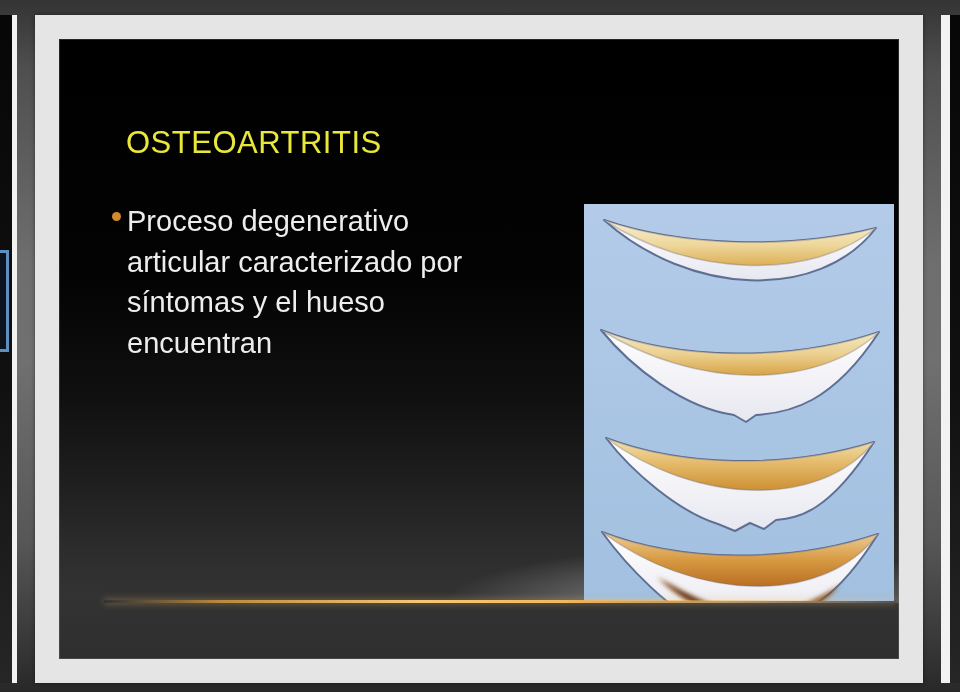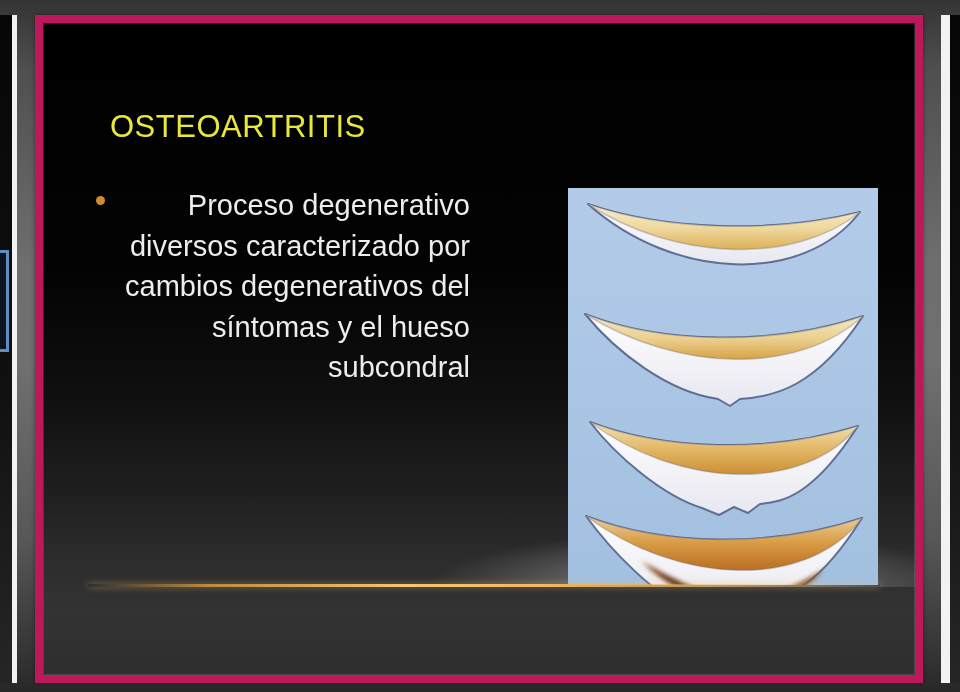--- a/index.html
+++ b/index.html
@@ -14,40 +14,40 @@
   .frag-left .frag-body{position:absolute;left:0;top:0;width:12px;height:100%;
     background:linear-gradient(180deg,#070707 0%,#101010 55%,#262626 100%);}
   .frag-left .blue-box{position:absolute;left:0;top:235px;width:6px;height:96px;
     background:#0d141d;border:3px solid #5d8fc0;border-left:none;}
   .frag-right{left:941px;width:19px;}
   .frag-right .frag-body{position:absolute;left:9px;top:0;width:10px;height:100%;
     background:linear-gradient(180deg,#070707 0%,#101010 55%,#262626 100%);}
   
   .main-slide{
     position:absolute;left:35px;top:15px;width:888px;height:668px;
-    background:#be185d;box-sizing:border-box;padding:8px;
+    background:#e5e5e5;box-sizing:border-box;padding:24px;
     box-shadow:0 0 4px rgba(0,0,0,.45);
   }
   .slide-canvas{
     position:relative;width:100%;height:100%;overflow:hidden;
     background:linear-gradient(180deg,#000 0%,#030303 38%,#101010 58%,#1f1f1f 72%,#2c2c2c 82%,#333 90%,#2e2e2e 100%);
     box-shadow:inset 0 0 0 1px rgba(130,130,130,.30);
   }
   .slide-title{
     position:absolute;left:67px;top:86px;
     color:#e9e73a;font-size:31px;font-weight:400;letter-spacing:.5px;
     white-space:nowrap;
   }
   .bullet-dot{
     position:absolute;left:53px;top:173px;width:9px;height:9px;border-radius:50%;
     background:#cf8b2e;
   }
   .bullet-text{
-    position:absolute;left:82px;top:162px;
-    color:#ededed;font-size:29px;line-height:40.6px;font-weight:400;text-align:right;
+    position:absolute;left:68px;top:162px;
+    color:#ededed;font-size:29px;line-height:40.6px;font-weight:400;
   }
   .bullet-text .line{white-space:nowrap;}
   
   .floor-glow{
     position:absolute;left:380px;top:490px;width:560px;height:74px;
     background:radial-gradient(ellipse 65% 100% at 50% 100%,rgba(205,205,210,.55) 0%,rgba(190,190,195,.25) 45%,rgba(180,180,185,0) 75%);
     pointer-events:none;
   }
   .stage-image{position:absolute;left:525px;top:165px;width:310px;height:397px;}
   .accent-line{
@@ -72,24 +72,23 @@
 
 <div class="main-slide">
   <div class="slide-canvas">
 
     <div class="slide-title">OSTEOARTRITIS</div>
 
     <span class="bullet-dot"></span>
 
     <div class="bullet-text">
       <div class="line">Proceso degenerativo</div>
-      <div class="line">diversos caracterizado por</div>
-      <div class="line">cambios degenerativos del</div>
+      <div class="line">articular caracterizado por</div>
       <div class="line">síntomas y el hueso</div>
-      <div class="line">subcondral</div>
+      <div class="line">encuentran</div>
     </div>
 
     <div class="floor-glow"></div>
 
     <svg class="stage-image" viewBox="0 0 310 397" role="img" aria-label="Cuatro etapas de degeneración del cartílago articular sobre fondo azul">
       <defs>
         <linearGradient id="bgBlue" x1="0" y1="0" x2="0" y2="1">
           <stop offset="0" stop-color="#b3cbe9"></stop>
           <stop offset="1" stop-color="#a2c0e0"></stop>
         </linearGradient>

